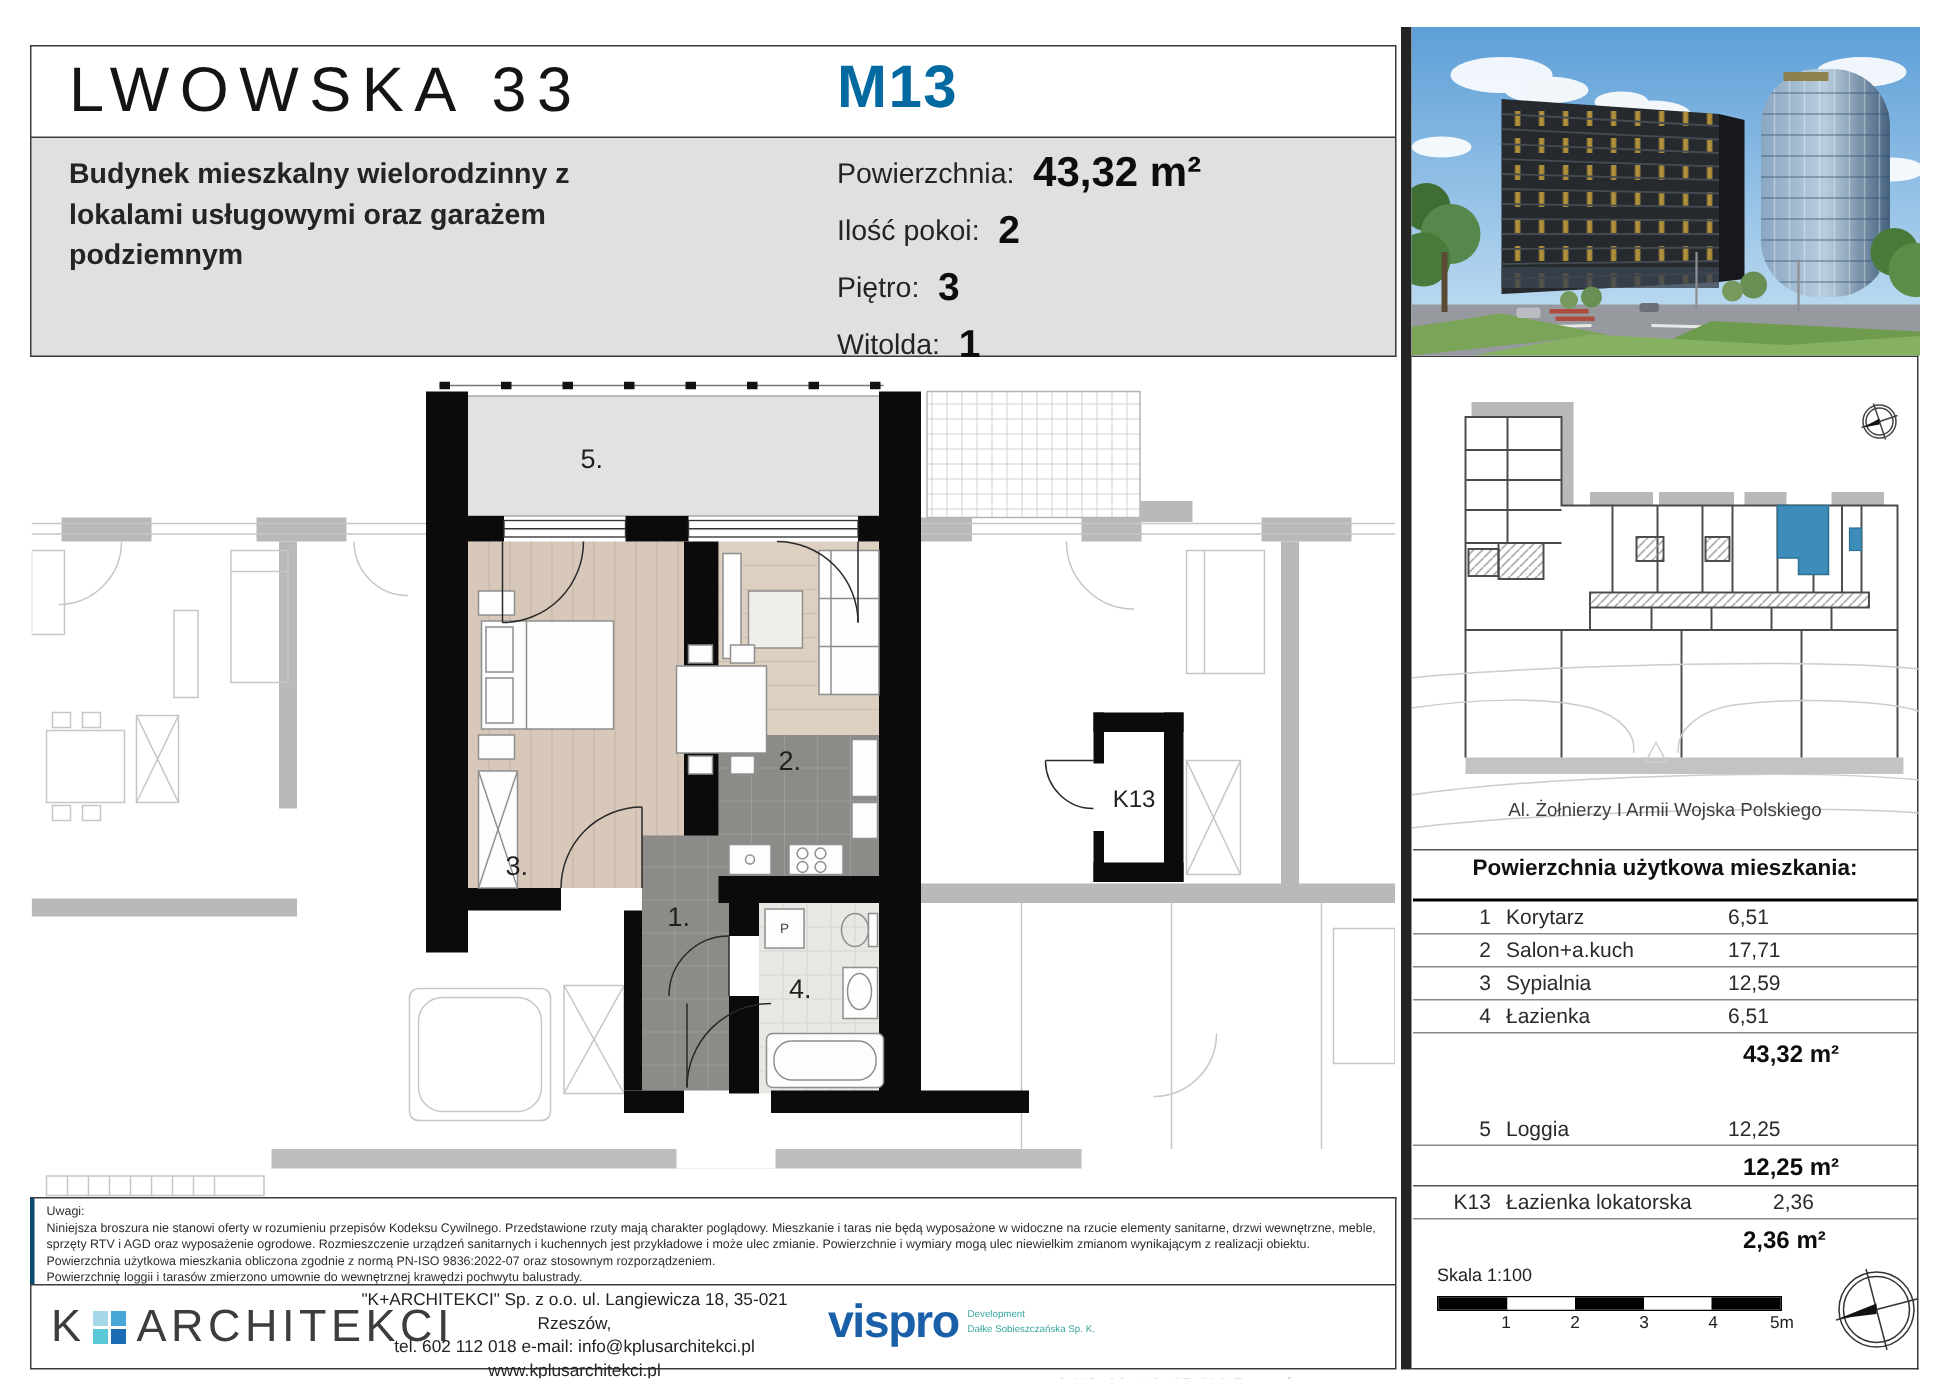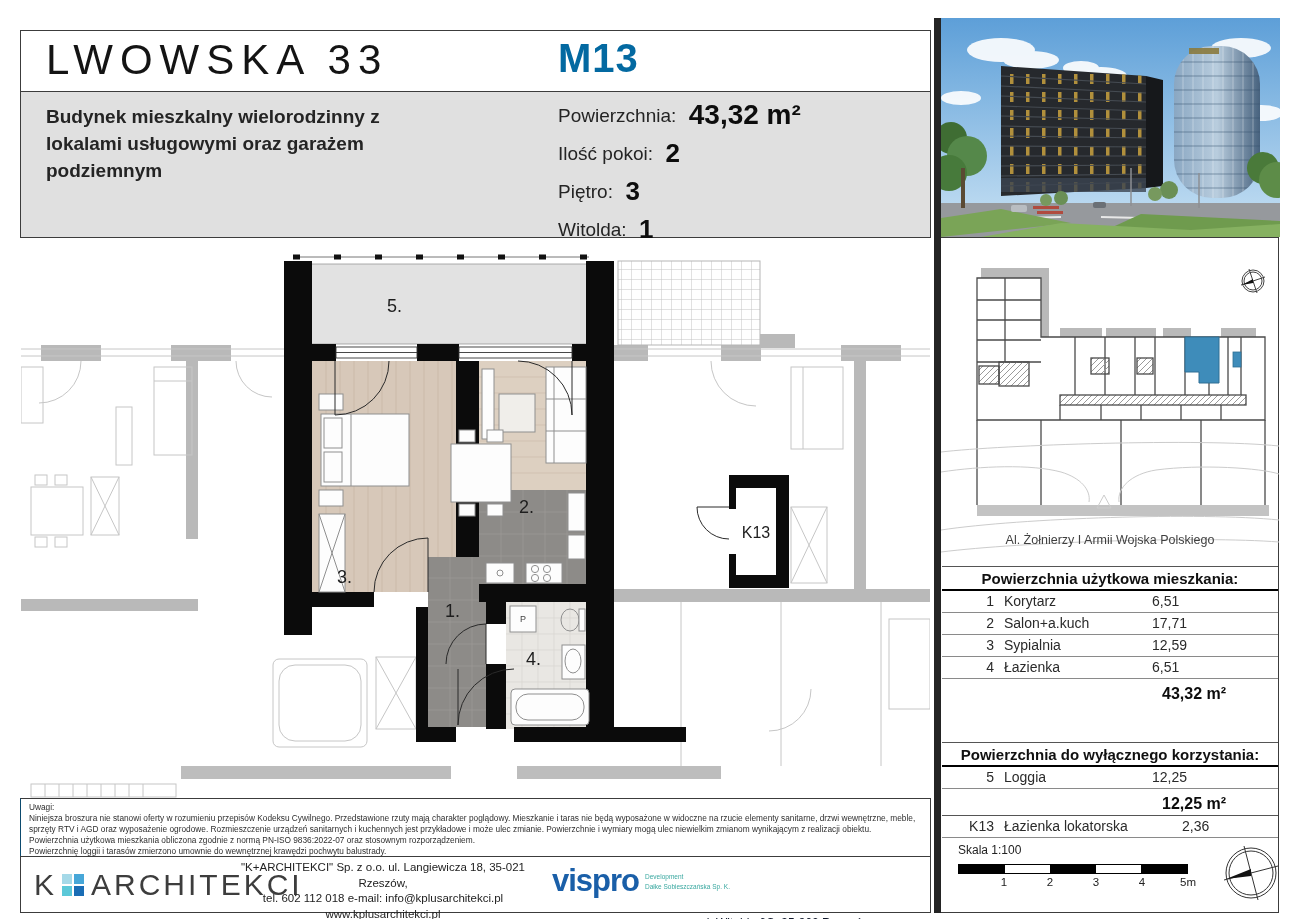--- a/index.html
+++ b/index.html
@@ -11,21 +11,21 @@
   .unit-id{left:558px;top:36px;font-size:40px;font-weight:bold;color:#0369a1;letter-spacing:1px;}
   .gray-strip{left:20px;top:92px;width:911px;height:146px;background:#e0e0e0;border:1px solid #3c3c3c;border-top:none;box-sizing:border-box;}
   .subtitle{left:46px;top:104px;width:370px;font-size:19px;line-height:1.42;color:#242424;font-weight:bold;}
   .specs{left:558px;top:99px;width:360px;}
   .spec-row{margin-bottom:7px;white-space:nowrap;}
   .spec-label{font-size:19px;color:#242424;}
   .spec-value{font-size:26px;font-weight:bold;color:#0d0d0d;margin-left:8px;vertical-align:-2px;}
   .spec-value.xl{font-size:28px;}
   .plan-wrap{left:21px;top:238px;width:909px;height:560px;background:#fff;overflow:hidden;}
   
-  .notes{left:20px;top:798px;width:911px;height:58px;border-left:1px solid #0c4a6e;border-right:1px solid #3c3c3c;border-top:1px solid #3c3c3c;box-sizing:border-box;padding:3px 8px 0 8px;}
+  .notes{left:20px;top:798px;width:911px;height:58px;border-left:3px solid #0c4a6e;border-right:1px solid #3c3c3c;border-top:1px solid #3c3c3c;box-sizing:border-box;padding:3px 8px 0 8px;}
   .notes p{margin:0;font-size:8.3px;line-height:1.32;color:#2e2e2e;}
   
   .footer{left:20px;top:856px;width:911px;height:57px;border:1px solid #3c3c3c;box-sizing:border-box;background:#fff;}
   .klogo{left:34px;top:868px;display:flex;align-items:center;gap:7px;}
   .klogo .kletter{font-size:30px;color:#3d3d3d;letter-spacing:1px;}
   .ksquares{display:grid;grid-template-columns:10px 10px;grid-template-rows:10px 10px;gap:2px;}
   .ksq1{background:#a5d9e8;} .ksq2{background:#47a7d8;} .ksq3{background:#5bc8d8;} .ksq4{background:#1a6db5;}
   .klogo .kname{font-size:30px;color:#3d3d3d;letter-spacing:3px;}
   .arch-info{left:228px;top:860px;width:310px;text-align:center;font-size:11.5px;line-height:1.35;color:#222;}
   .vispro{left:552px;top:868px;display:flex;align-items:flex-start;gap:6px;}
@@ -33,21 +33,21 @@
   .vtag{padding-top:4px;}
   .vtag div{font-size:6.5px;color:#3aa8a0;line-height:1.5;}
   .dev-addr{left:700px;top:866px;font-size:12px;line-height:1.5;color:#0f172a;margin-top:48px;}
   
   .divider-bar{left:934px;top:18px;width:7px;height:895px;background:#242424;}
   .photo{left:941px;top:18px;width:339px;height:219px;}
   .right-frame{left:941px;top:237px;width:338px;height:676px;border-right:1px solid #3c3c3c;border-bottom:1px solid #3c3c3c;border-top:1px solid #3c3c3c;box-sizing:border-box;}
   .keyplan{left:941px;top:240px;width:338px;height:322px;}
   .street-label{left:951px;top:533px;width:318px;text-align:center;font-size:12.5px;color:#3f3f3f;}
   .atable{left:942px;width:336px;}
-  .atable .t-title{font-size:15px;font-weight:bold;text-align:center;border-top:1px solid #555;border-bottom:2px solid #000;padding:3px 0 2px 0;color:#111;}
+  .atable .t-title{font-size:15px;font-weight:bold;text-align:center;border-top:1px solid #555;border-bottom:2px solid #000;padding:3px 0 12px 0;color:#111;}
   .arow{display:flex;border-bottom:1px solid #8a8a8a;font-size:14px;color:#2a2a2a;padding:2px 0 3px 0;}
   .arow .c-no{width:62px;text-align:right;padding-right:10px;box-sizing:border-box;}
   .arow .c-name{width:148px;}
   .arow .c-val{flex:1;}
   .t-total{font-size:16px;font-weight:bold;color:#0d0d0d;padding:6px 0 2px 220px;}
   .t-sep{border-top:1px solid #555;}
   .scale-label{left:958px;top:843px;font-size:12px;color:#222;}
   .scalebar{left:958px;top:864px;width:228px;height:8px;border:1px solid #000;box-sizing:content-box;display:flex;}
   .scalebar span{flex:1;}
   .sb-b{background:#000;} .sb-w{background:#fff;}
@@ -574,32 +574,32 @@
     </div>
     <div class="arow">
       <span class="c-no">4</span>
       <span class="c-name">Łazienka</span>
       <span class="c-val">6,51</span>
     </div>
     <div class="t-total">43,32 m²</div>
   </div>
 
   <div class="abs atable" style="top:742px;">
-    <div class="t-title">Powierzchnia do wyłącznego korzystania:</div>
     <div class="arow">
       <span class="c-no">5</span>
       <span class="c-name">Loggia</span>
       <span class="c-val">12,25</span>
     </div>
     <div class="t-total">12,25 m²</div>
     <div class="arow t-sep">
       <span class="c-no">K13</span>
       <span class="c-name" style="width:178px">Łazienka lokatorska</span>
       <span class="c-val">2,36</span>
     </div>
+    <div class="t-total">2,36 m²</div>
   </div>
 
   <div class="abs scale-label">Skala 1:100</div>
   <div class="abs scalebar">
     <span class="sb-b"></span>
       <span class="sb-w"></span>
       <span class="sb-b"></span>
       <span class="sb-w"></span>
       <span class="sb-b"></span>
   </div>

